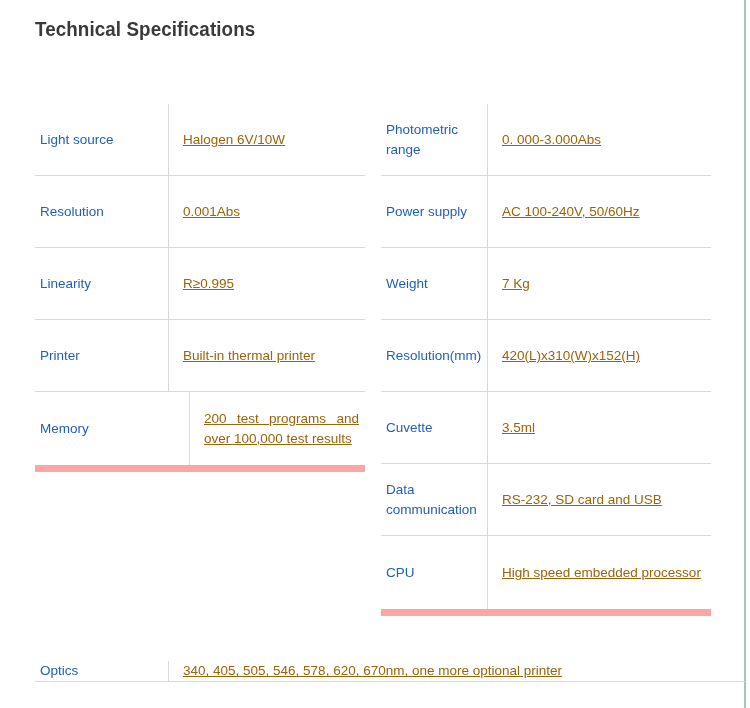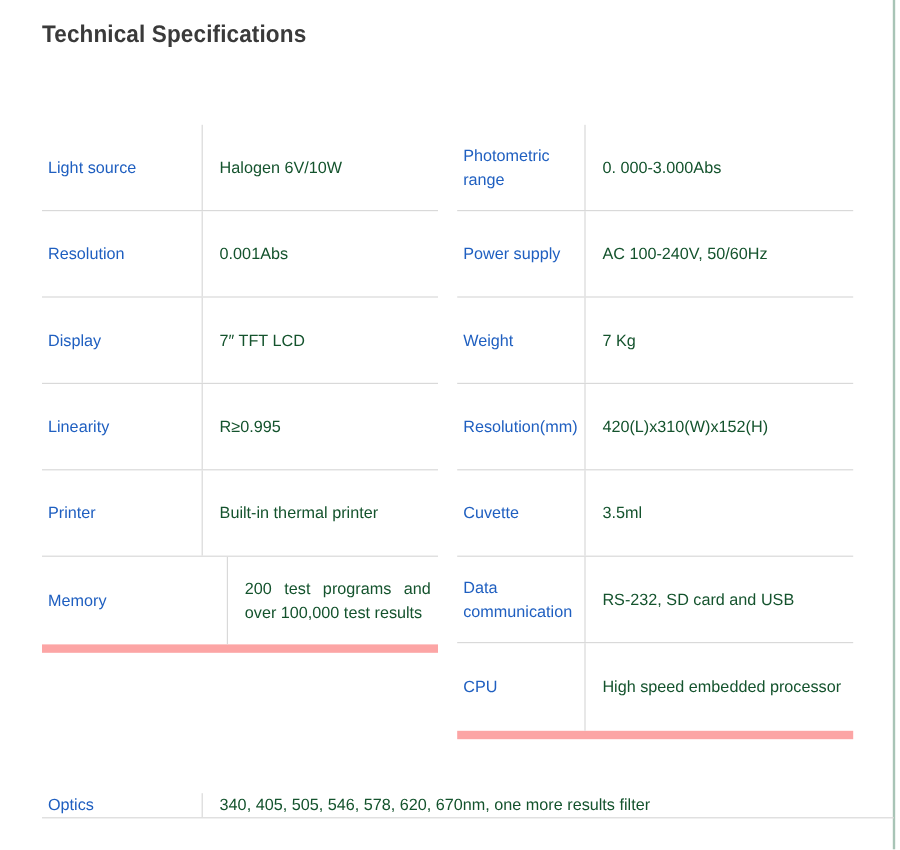--- a/index.html
+++ b/index.html
@@ -83,24 +83,25 @@
     line-height: 1.45;
   }
 
   .cell-label {
     color: #1f5fc0;
     padding: 0 8px 0 5px;
     transform-origin: left center;
   }
 
   .cell-value {
-    color: #14532d;
+    color: #a16207;
     padding: 0 6px 0 14px;
     border-left: 1px solid #d9d9d9;
     flex: 1;
+    text-decoration: underline;
   }
 
   
   .spec-col-left .cell-label { width: 133px; }
   
   .spec-col-right .cell-label { width: 106px; }
 
   .r-h72 { height: 72px; }
   .r-h80 { height: 80px; }
 
@@ -146,24 +147,20 @@
       <div class="spec-row r-h72">
         <div class="cell-label">Light source</div>
         <div class="cell-value">Halogen 6V/10W</div>
       </div>
 
       <div class="spec-row r-h72">
         <div class="cell-label">Resolution</div>
         <div class="cell-value">0.001Abs</div>
       </div>
 
-      <div class="spec-row r-h72">
-        <div class="cell-label">Display</div>
-        <div class="cell-value">7″ TFT LCD</div>
-      </div>
 
 
       <div class="spec-row r-h72">
         <div class="cell-label">Linearity</div>
         <div class="cell-value">R≥0.995</div>
       </div>
 
       <div class="spec-row r-h72">
         <div class="cell-label">Printer</div>
         <div class="cell-value">Built-in thermal printer</div>
@@ -214,16 +211,16 @@
         <div class="cell-label">CPU</div>
         <div class="cell-value">High speed embedded processor</div>
       </div>
 
     </div>
 
   </div>
 
   <div class="spec-fullrow">
     <div class="cell-label">Optics</div>
-    <div class="cell-value">340, 405, 505, 546, 578, 620, 670nm, one more results filter</div>
+    <div class="cell-value">340, 405, 505, 546, 578, 620, 670nm, one more optional printer</div>
   </div>
 
 </div>
 
 </body></html>

